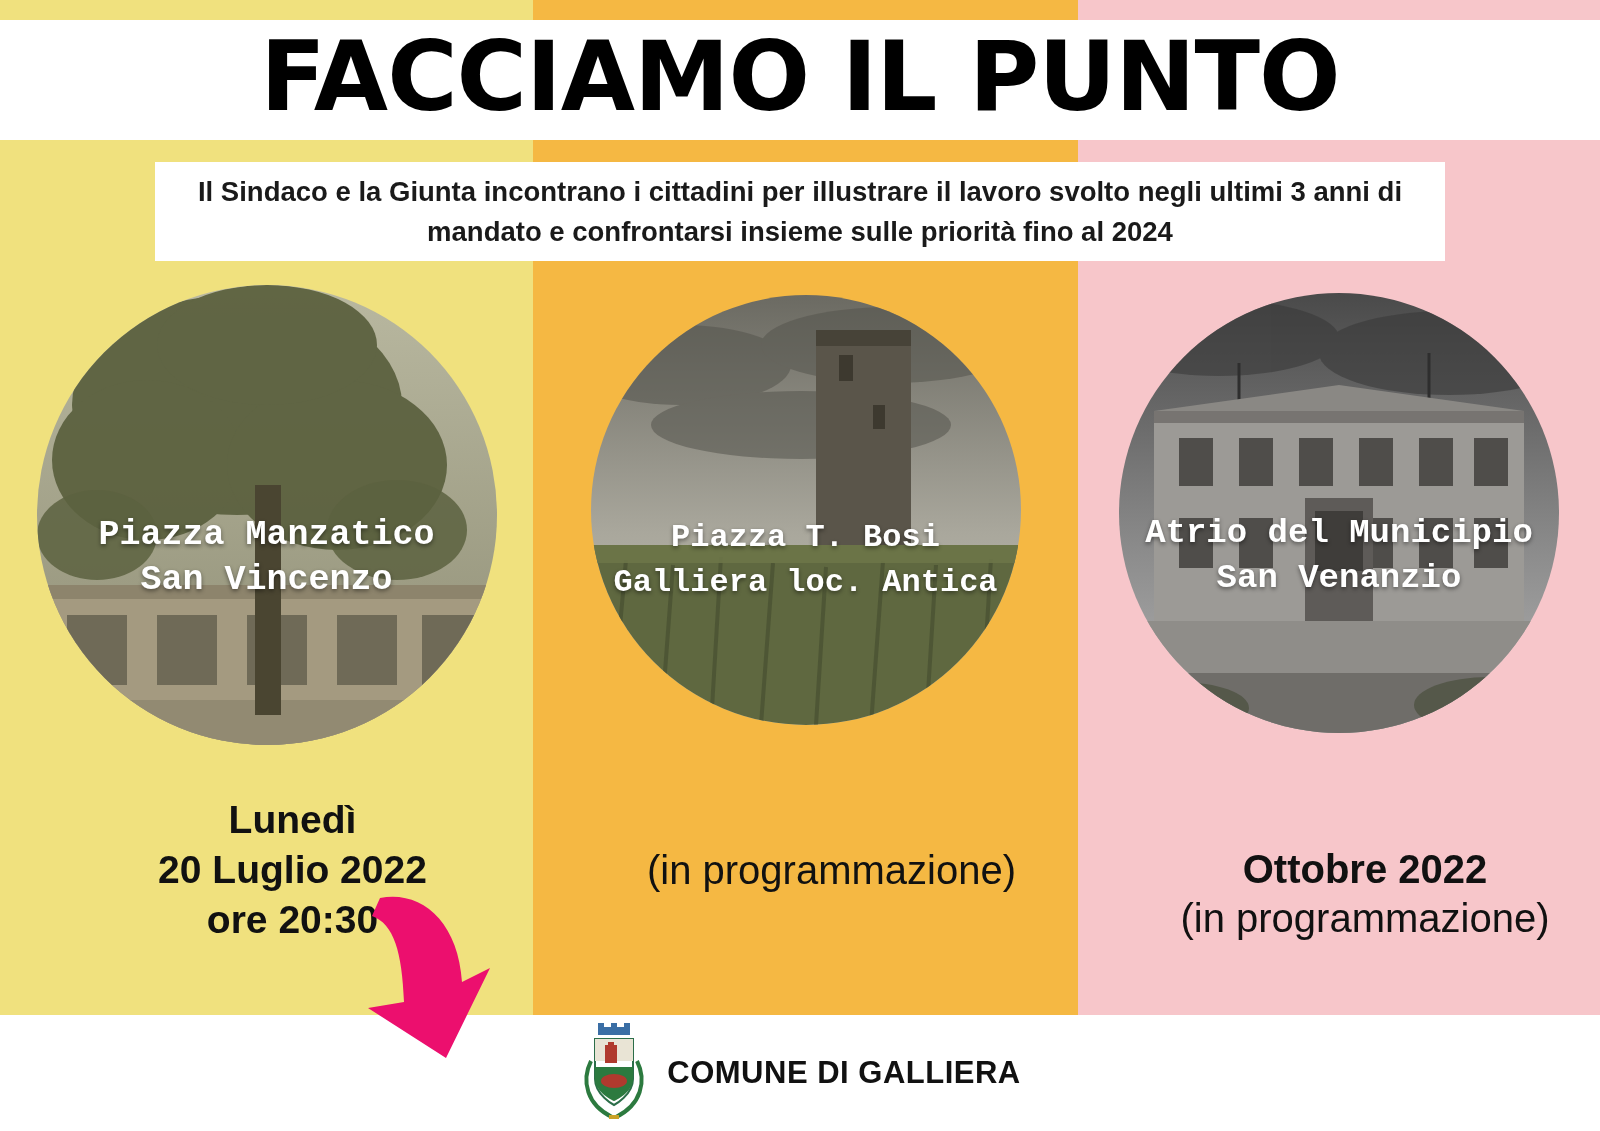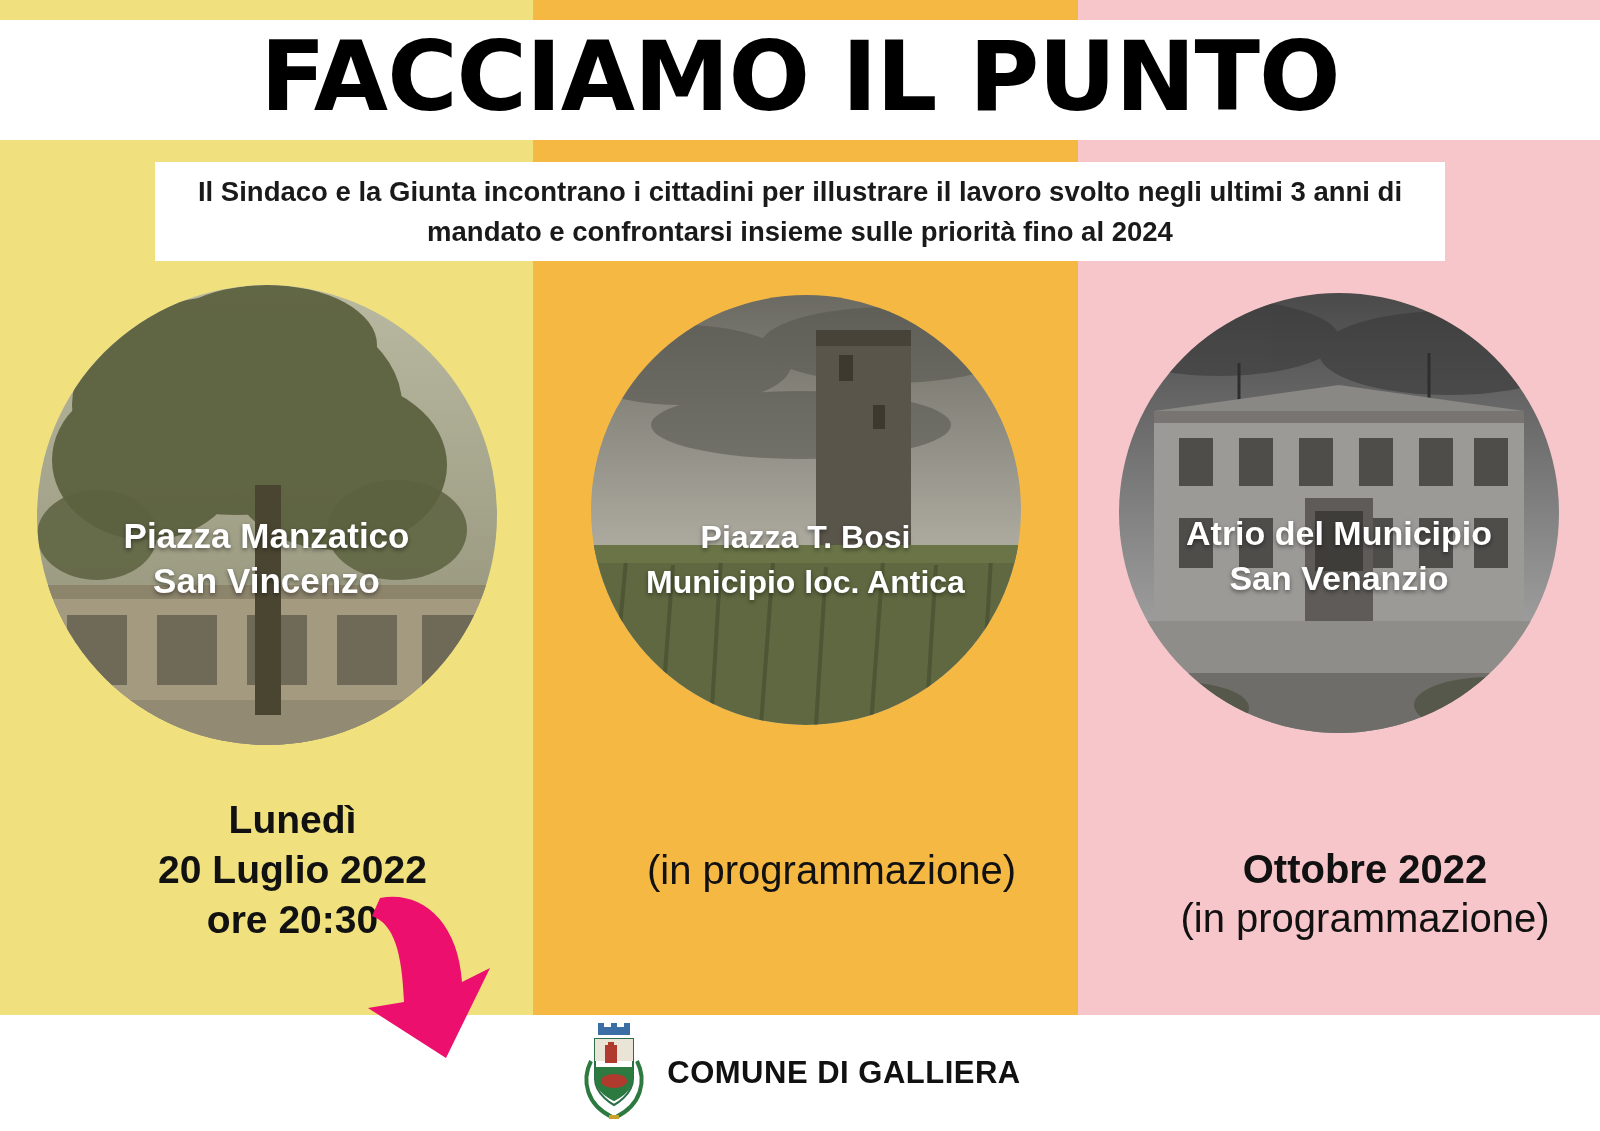--- a/index.html
+++ b/index.html
@@ -99,20 +99,21 @@
   .col-2 { left: 533px; width: 545px; }
   .col-3 { left: 1078px; width: 522px; }
 
   .circle-wrap {
     position: absolute;
     top: 30px;
     left: 50%;
     transform: translateX(-50%);
     width: 460px;
     height: 460px;
+    font-family: Liberation Mono, monospace;
   }
   .circle {
     position: relative;
     width: 460px;
     height: 460px;
     border-radius: 50%;
     overflow: hidden;
   }
   .circle svg { display: block; }
   .circle-label {
@@ -300,21 +301,21 @@
               <line x1="225" y1="430" x2="235" y2="272"></line>
               <line x1="280" y1="430" x2="292" y2="266"></line>
               <line x1="335" y1="430" x2="345" y2="270"></line>
               <line x1="390" y1="430" x2="400" y2="264"></line>
             </g>
             <rect x="0" y="250" width="430" height="18" fill="#6d7548" opacity="0.9"></rect>
           </svg>
         </div>
         <div class="circle-label">
           <div>Piazza T. Bosi</div>
-          <div>Municipio loc. Antica</div>
+          <div>Galliera loc. Antica</div>
         </div>
       </div>
       <div class="date-block">
         <div class="date-note">(in programmazione)</div>
       </div>
     </div>
 
     <div class="col col-3">
       <div class="circle-wrap">
         <div class="circle">

